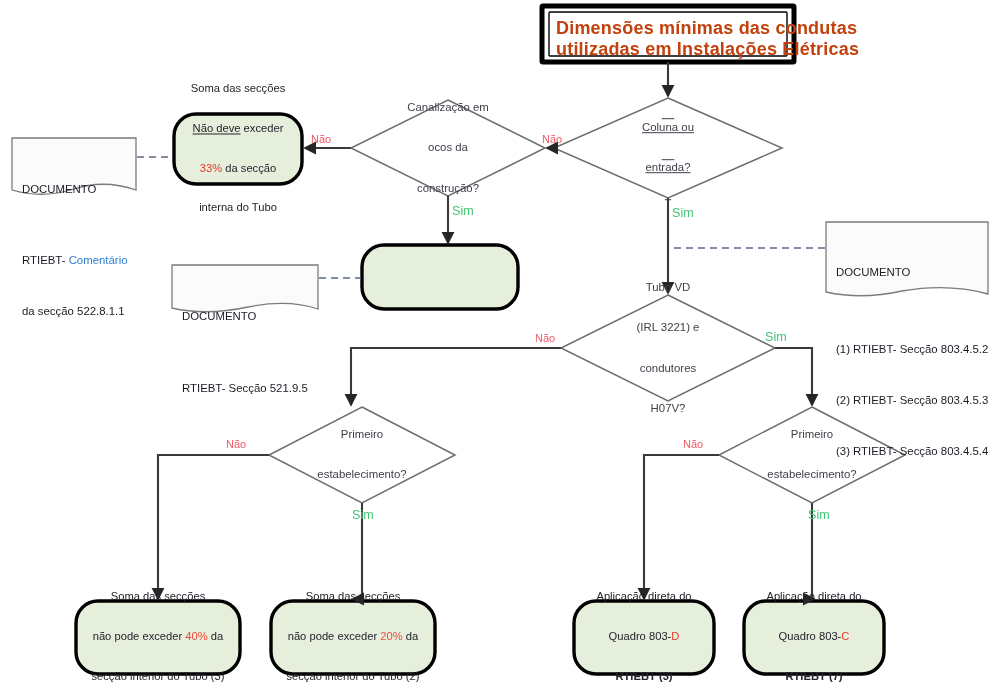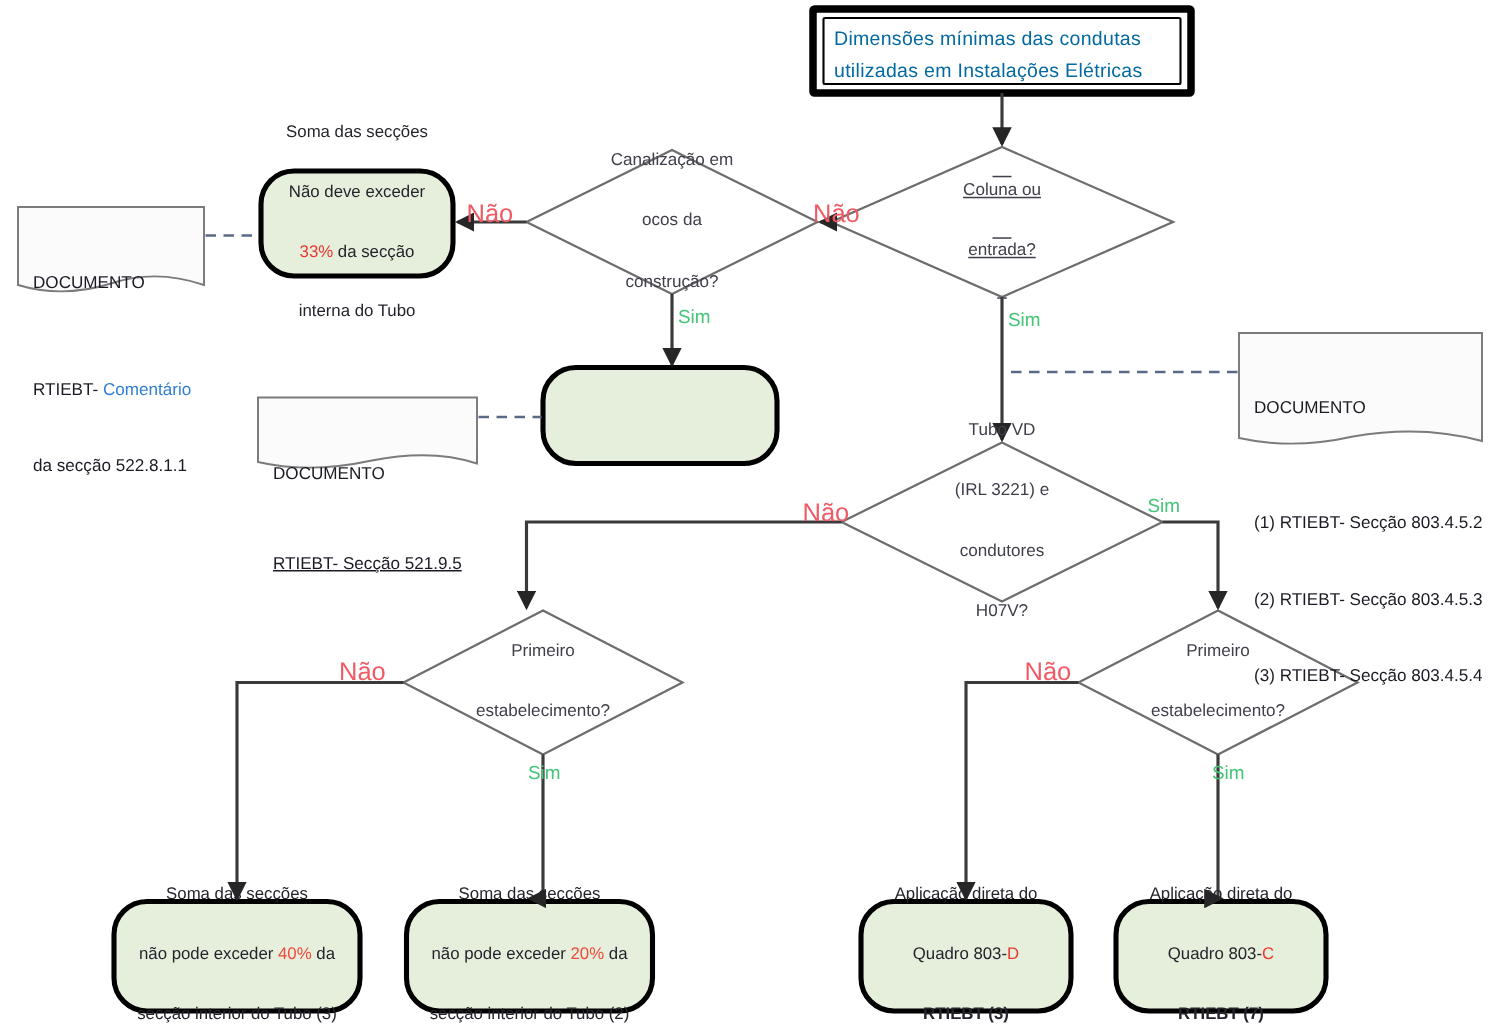--- a/index.html
+++ b/index.html
@@ -10,33 +10,33 @@
   svg#flow{position:absolute;left:0;top:0;width:1000px;height:687px;}
   .edge{stroke:#3a3a3a;stroke-width:2.1;fill:none;}
   .edge-dash{stroke:#5a6a86;stroke-width:1.6;fill:none;stroke-dasharray:7 5;}
   .diamond{fill:#ffffff;stroke:#6d6d6d;stroke-width:1.5;}
   .termbox{fill:#e6efdc;stroke:#000000;stroke-width:3.4;}
   .docbox{fill:#fbfbfb;stroke:#7b7b7b;stroke-width:1.3;}
   .titlebox-outer{fill:#ffffff;stroke:#000000;stroke-width:5;}
   .titlebox-inner{fill:#ffffff;stroke:#000000;stroke-width:1.4;}
 
   .lbl{position:absolute;white-space:pre;line-height:1.18;}
-  .t-title{font-size:13px;font-weight:normal;color:#0369a1;letter-spacing:.2px;}
+  .t-title{font-size:18px;font-weight:bold;color:#c2410c;letter-spacing:.2px;}
   .t-diamond{font-size:11.4px;color:#40404c;text-align:center;}
   .t-term{font-size:11.2px;color:#24242c;text-align:center;}
   .t-doc{font-size:11.4px;color:#1b1b25;}
   .t-docu{font-size:11.4px;color:#1b1b25;}
   .t-yes{font-size:12.6px;color:#43c477;font-weight:normal;}
   .t-no{font-size:12.6px;color:#f45койне;}
-  .t-no{font-size:17px;color:#f05a64;}
+  .t-no{font-size:11px;color:#f05a64;}
   .red{color:#e8392f;}
   .red2{color:#ef4b3c;}
   .blue{color:#2e7fd4;}
   .bold{font-weight:bold;}
-  .ul{margin-top:17px;}
+  .ul{text-decoration:underline;margin-top:17px;}
   .ctr{transform:translate(-50%,-50%);text-align:center;}
 </style>
 </head>
 <body>
 
 <div id="stage">
 
   <svg id="flow" viewBox="0 0 1000 687">
     <defs>
       <marker id="arrow" viewBox="0 0 10 10" refX="8.6" refY="5" markerWidth="6.2" markerHeight="6.2" orient="auto-start-reverse">
@@ -172,21 +172,21 @@
   </div>
 
   <div class="lbl" style="left:22px;top:145px;">
     <div class="t-docu">DOCUMENTO</div>
     <div class="t-doc" style="margin-top:20px;"><span>RTIEBT- </span><span class="blue">Comentário</span></div>
     <div class="t-doc">da secção 522.8.1.1</div>
   </div>
 
   <div class="lbl" style="left:182px;top:272px;">
     <div class="t-docu">DOCUMENTO</div>
-    <div class="t-doc" style="margin-top:9px;text-decoration:underline;">RTIEBT- Secção 521.9.5</div>
+    <div class="t-doc" style="margin-top:21px;">RTIEBT- Secção 521.9.5</div>
   </div>
 
   <div class="lbl" style="left:836px;top:228px;">
     <div class="t-docu">DOCUMENTO</div>
     <div class="t-doc" style="margin-top:26px;">(1) RTIEBT- Secção 803.4.5.2</div>
     <div class="t-doc">(2) RTIEBT- Secção 803.4.5.3</div>
     <div class="t-doc">(3) RTIEBT- Secção 803.4.5.4</div>
   </div>
 
 </div>

